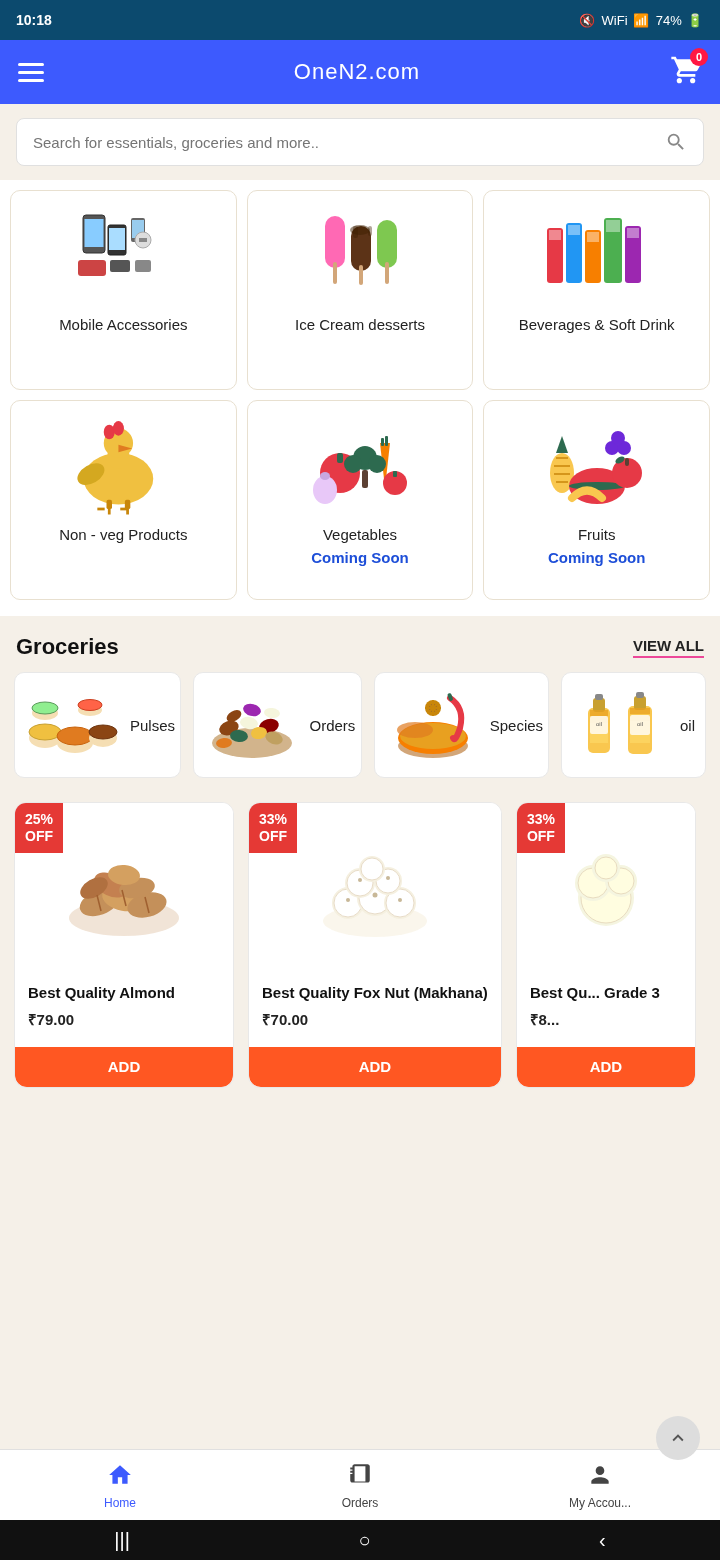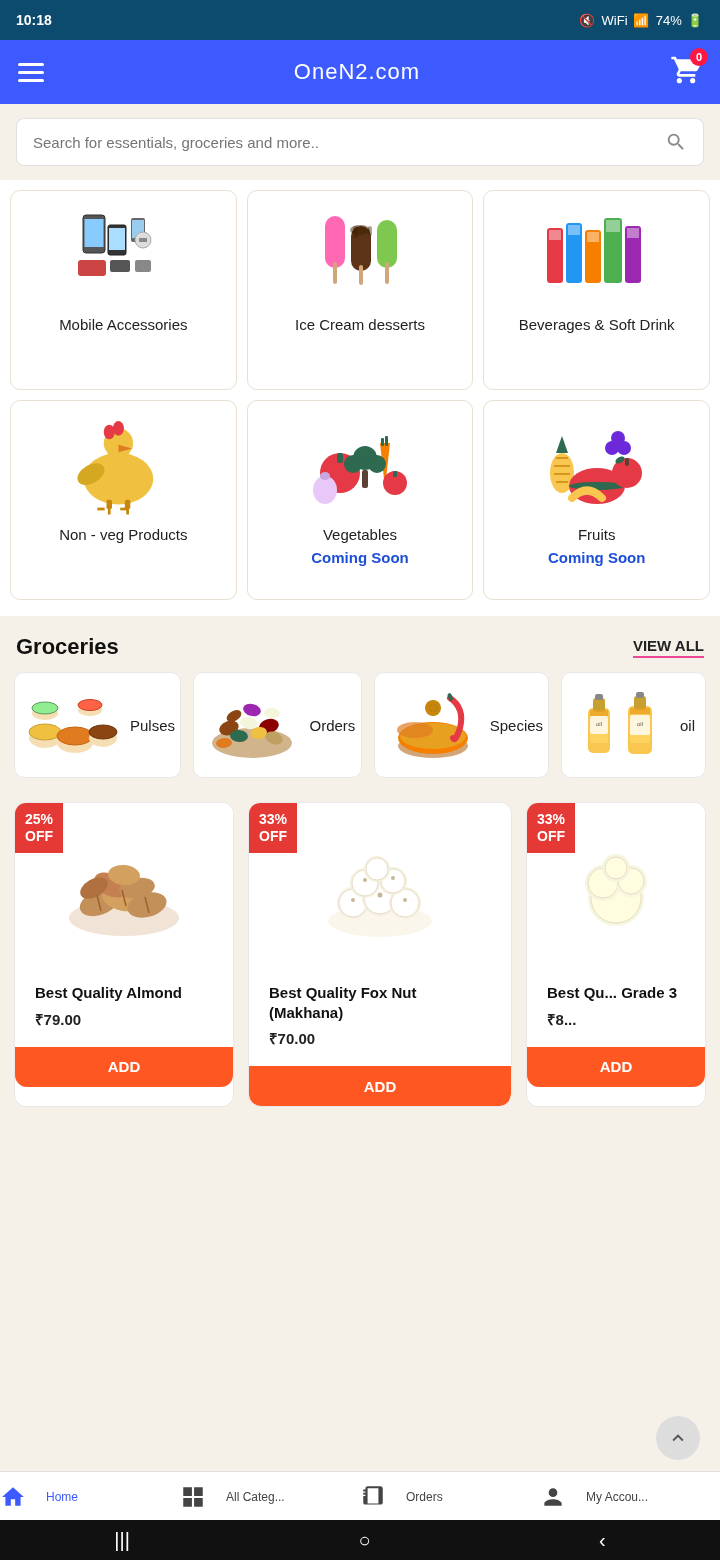--- a/index.html
+++ b/index.html
@@ -205,21 +205,21 @@
       top: 0; left: 0;
       background: #e53935;
       color: white;
       font-weight: 700;
       font-size: 14px;
       padding: 8px 10px;
       line-height: 1.2;
       text-align: right;
     }
     .product-card .p-info {
-      padding: 10px 20px;
+      padding: 10px 13px;
     }
     .product-card .p-name {
       font-size: 15px;
       font-weight: 700;
       color: #111;
       line-height: 1.3;
       margin-bottom: 6px;
     }
     .product-card .p-price {
       font-size: 15px;
@@ -248,25 +248,25 @@
       left: 0;
       width: 720px;
       background: white;
       display: flex;
       border-top: 1px solid #e0e0e0;
       z-index: 100;
     }
     .nav-item {
       flex: 1;
       display: flex;
-      flex-direction: row;
+      flex-direction: column;
       align-items: center;
       padding: 12px 0 10px;
       cursor: pointer;
-      gap: 20px;
+      gap: 8px;
     }
     .nav-item svg { width: 26px; height: 26px; fill: #444; }
     .nav-item.active svg { fill: #3d5afe; }
     .nav-label {
       font-size: 12px;
       color: #444;
     }
     .nav-item.active .nav-label { color: #3d5afe; }
 
     
@@ -681,26 +681,20 @@
 
 <div class="bottom-nav">
 
   <div class="nav-item active">
     <svg viewBox="0 0 24 24">
         <path d="M10 20v-6h4v6h5v-8h3L12 3 2 12h3v8z"></path>
       </svg>
     <span class="nav-label">Home</span>
   </div>
 
-  <div class="nav-item">
-    <svg viewBox="0 0 24 24">
-        <path d="M3 3h8v8H3zm0 10h8v8H3zm10-10h8v8h-8zm0 10h8v8h-8z"></path>
-      </svg>
-    <span class="nav-label">All Categ...</span>
-  </div>
 
 
   <div class="nav-item">
 
     <svg viewBox="0 0 24 24" style="display:block">
         <path d="M17 2H7c-1.1 0-2 .9-2 2v1H3v2h2v1H3v2h2v1H3v6c0 1.1.9 2 2 2h14c1.1 0 2-.9 2-2V4c0-1.1-.9-2-2-2zm0 16H7V4h10v14z"></path>
       </svg>
     <span class="nav-label">Orders</span>
   </div>
 

